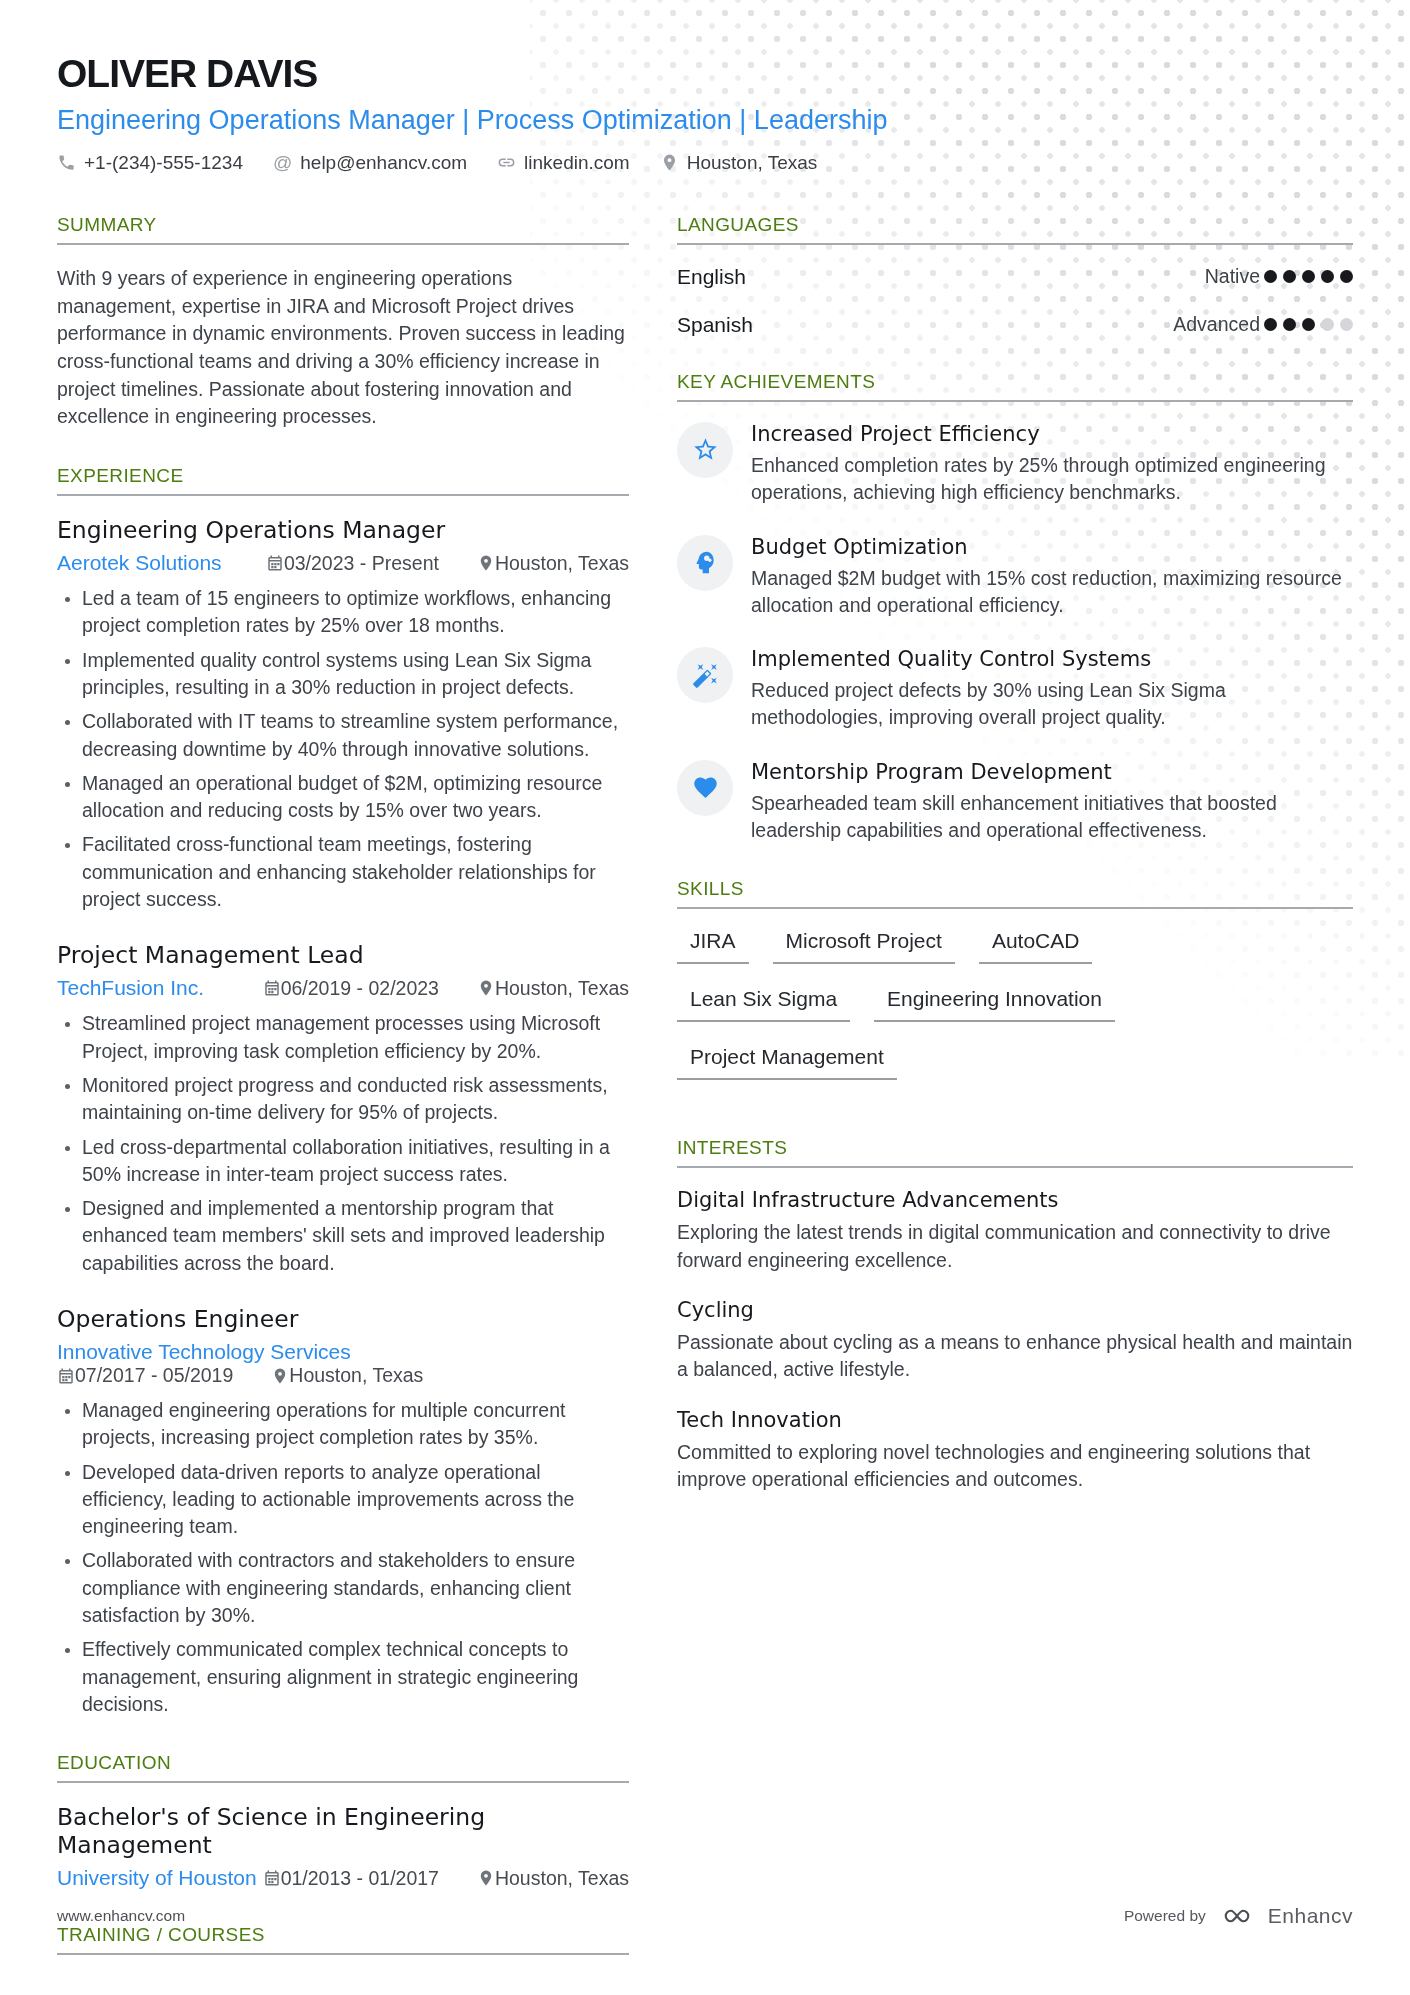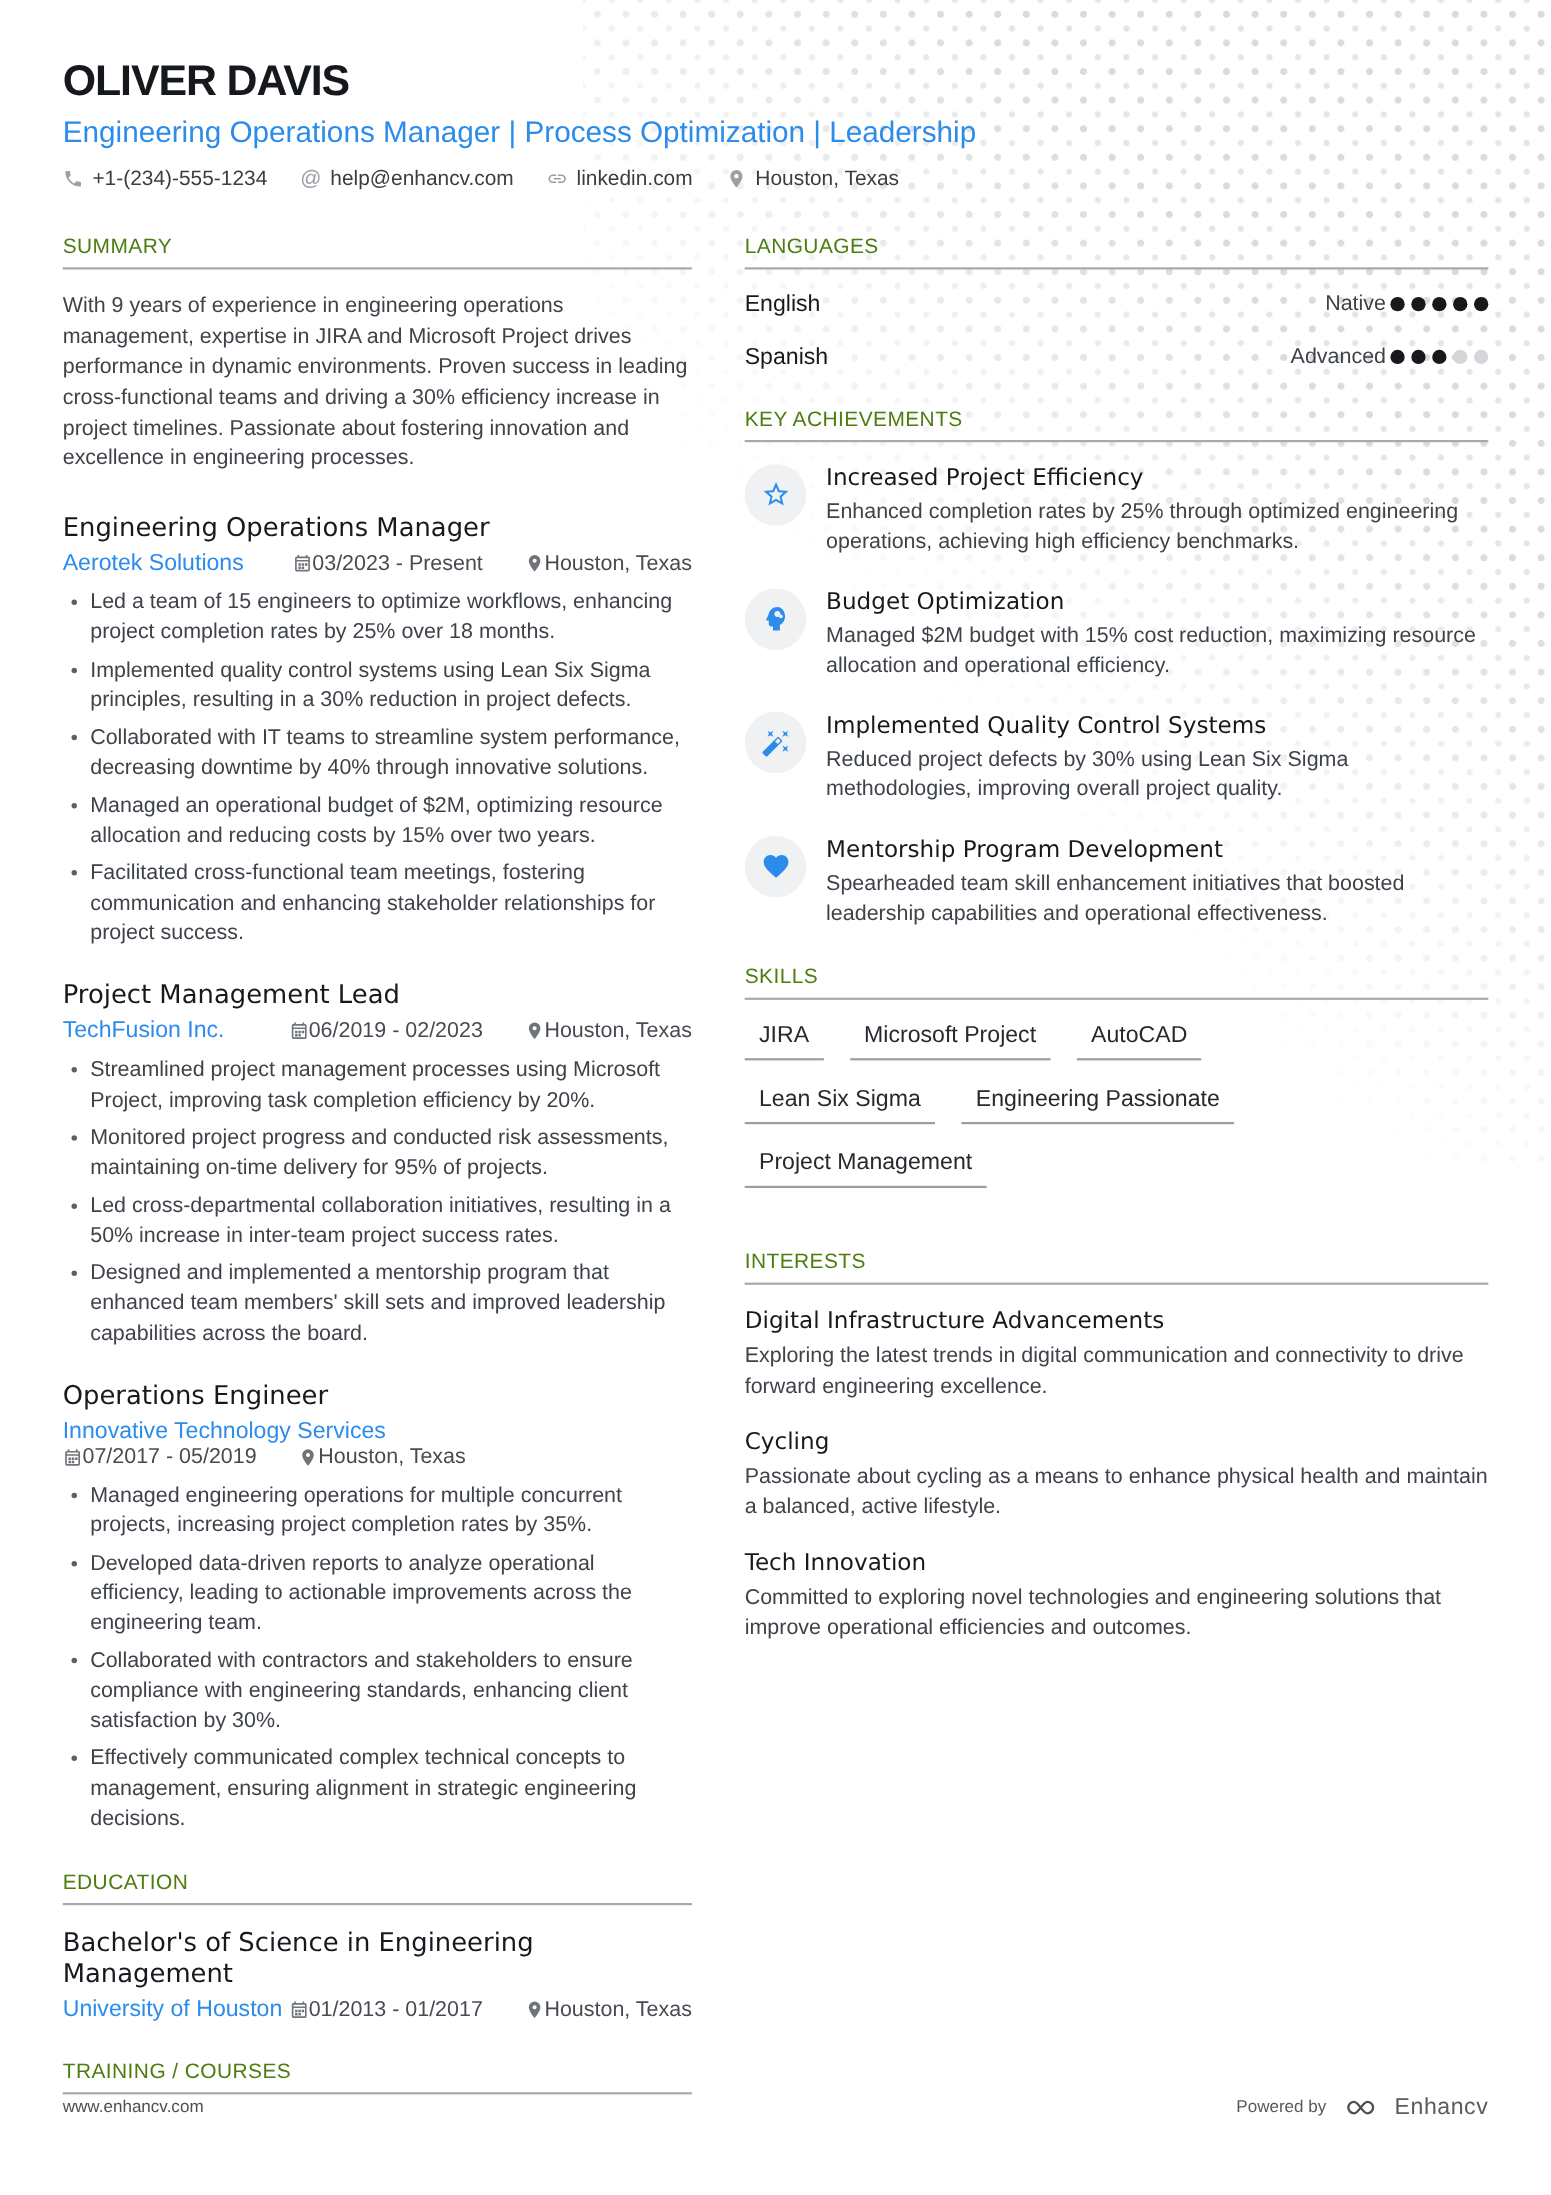--- a/index.html
+++ b/index.html
@@ -138,20 +138,21 @@
     <div class="cols">
 
       <div class="col-left">
 
         <div class="section">
           <div class="sec-h">SUMMARY</div>
           <p class="body-text">With 9 years of experience in engineering operations management, expertise in JIRA and Microsoft Project drives performance in dynamic environments. Proven success in leading cross-functional teams and driving a 30% efficiency increase in project timelines. Passionate about fostering innovation and excellence in engineering processes.</p>
         </div>
 
         <div class="section">
+          <div class="sec-h">EXPERIENCE</div>
 
           <div class="job">
             <div class="job-title">Engineering Operations Manager</div>
             <div class="job-row">
               <span class="company">Aerotek Solutions</span>
               <span class="meta-group meta-date">
                 <svg class="micon" viewBox="0 0 24 24">
                     <path d="M19 4h-1V2h-2v2H8V2H6v2H5a2 2 0 0 0-2 2v14a2 2 0 0 0 2 2h14a2 2 0 0 0 2-2V6a2 2 0 0 0-2-2zm0 16H5V10h14zm0-12H5V6h14zM7 12h3v3H7zm4 0h3v3h-3zm4 0h3v3h-3zM7 16h3v3H7zm4 0h3v3h-3z"></path>
                   </svg>
                 <span>03/2023 - Present</span>
@@ -339,21 +340,21 @@
 
         <div class="section">
           <div class="sec-h">SKILLS</div>
           <div class="skills-row">
             <span class="skill">JIRA</span>
             <span class="skill">Microsoft Project</span>
             <span class="skill">AutoCAD</span>
           </div>
           <div class="skills-row">
             <span class="skill">Lean Six Sigma</span>
-            <span class="skill">Engineering Passionate</span>
+            <span class="skill">Engineering Innovation</span>
           </div>
           <div class="skills-row">
             <span class="skill">Project Management</span>
           </div>
         </div>
 
         <div class="section">
           <div class="sec-h">INTERESTS</div>
           <div class="interest">
             <div class="int-title">Digital Infrastructure Advancements</div>

